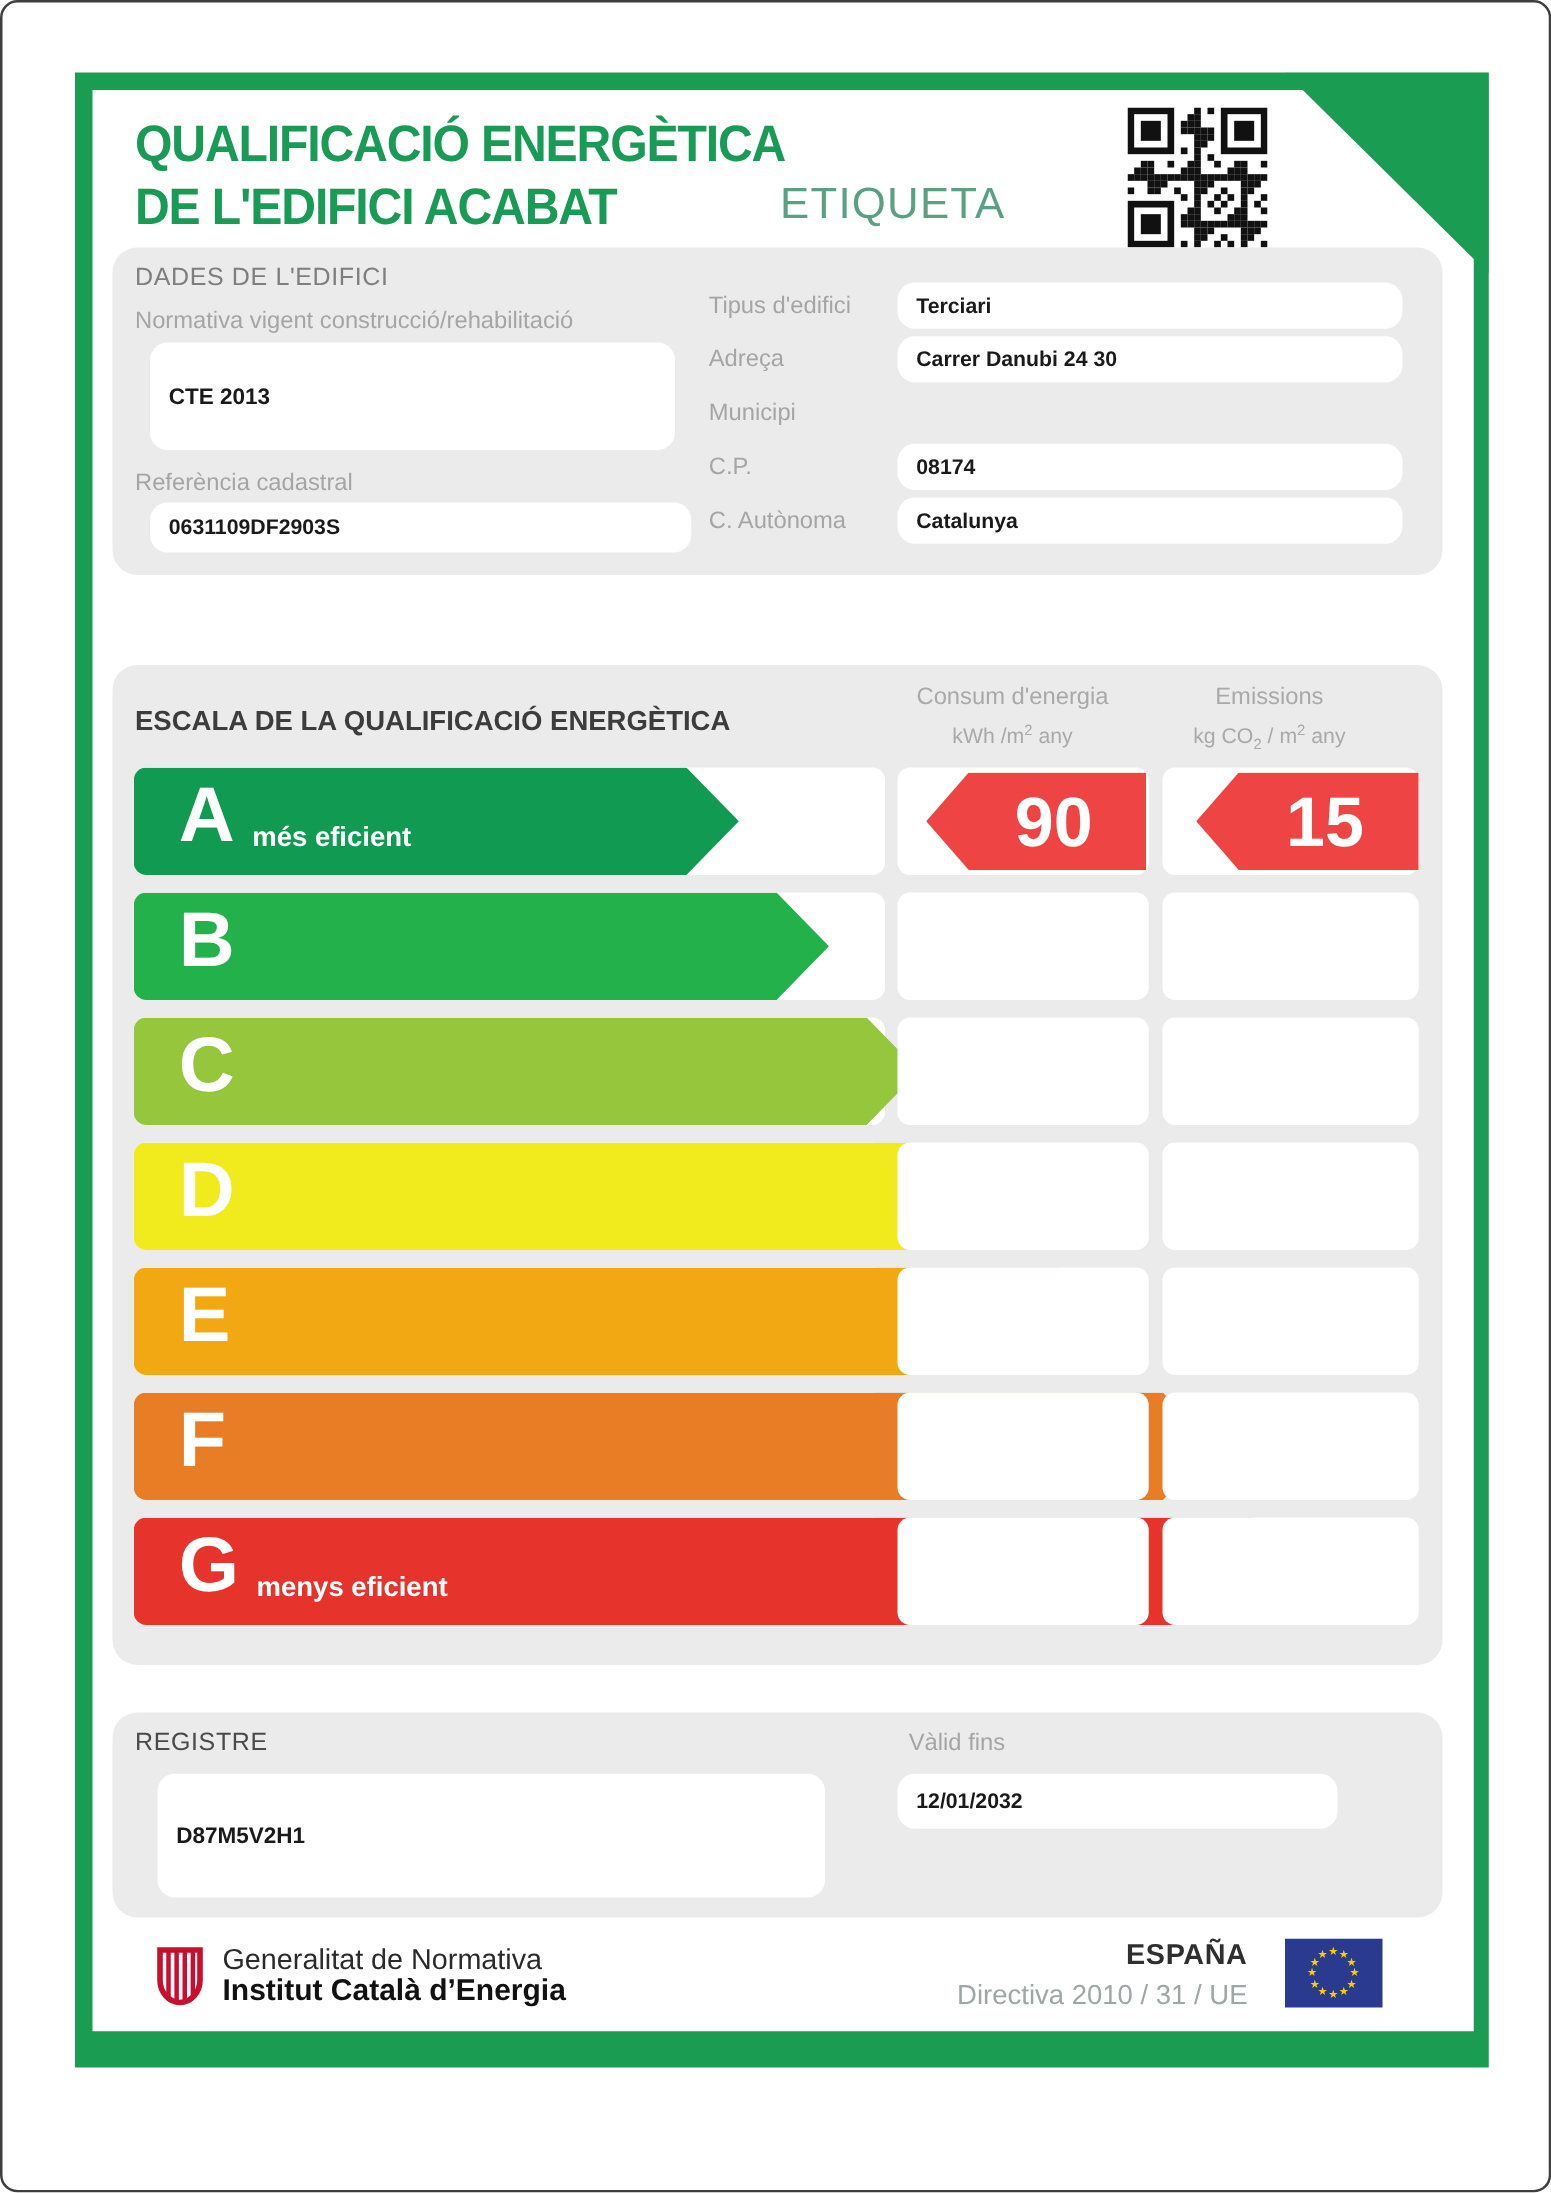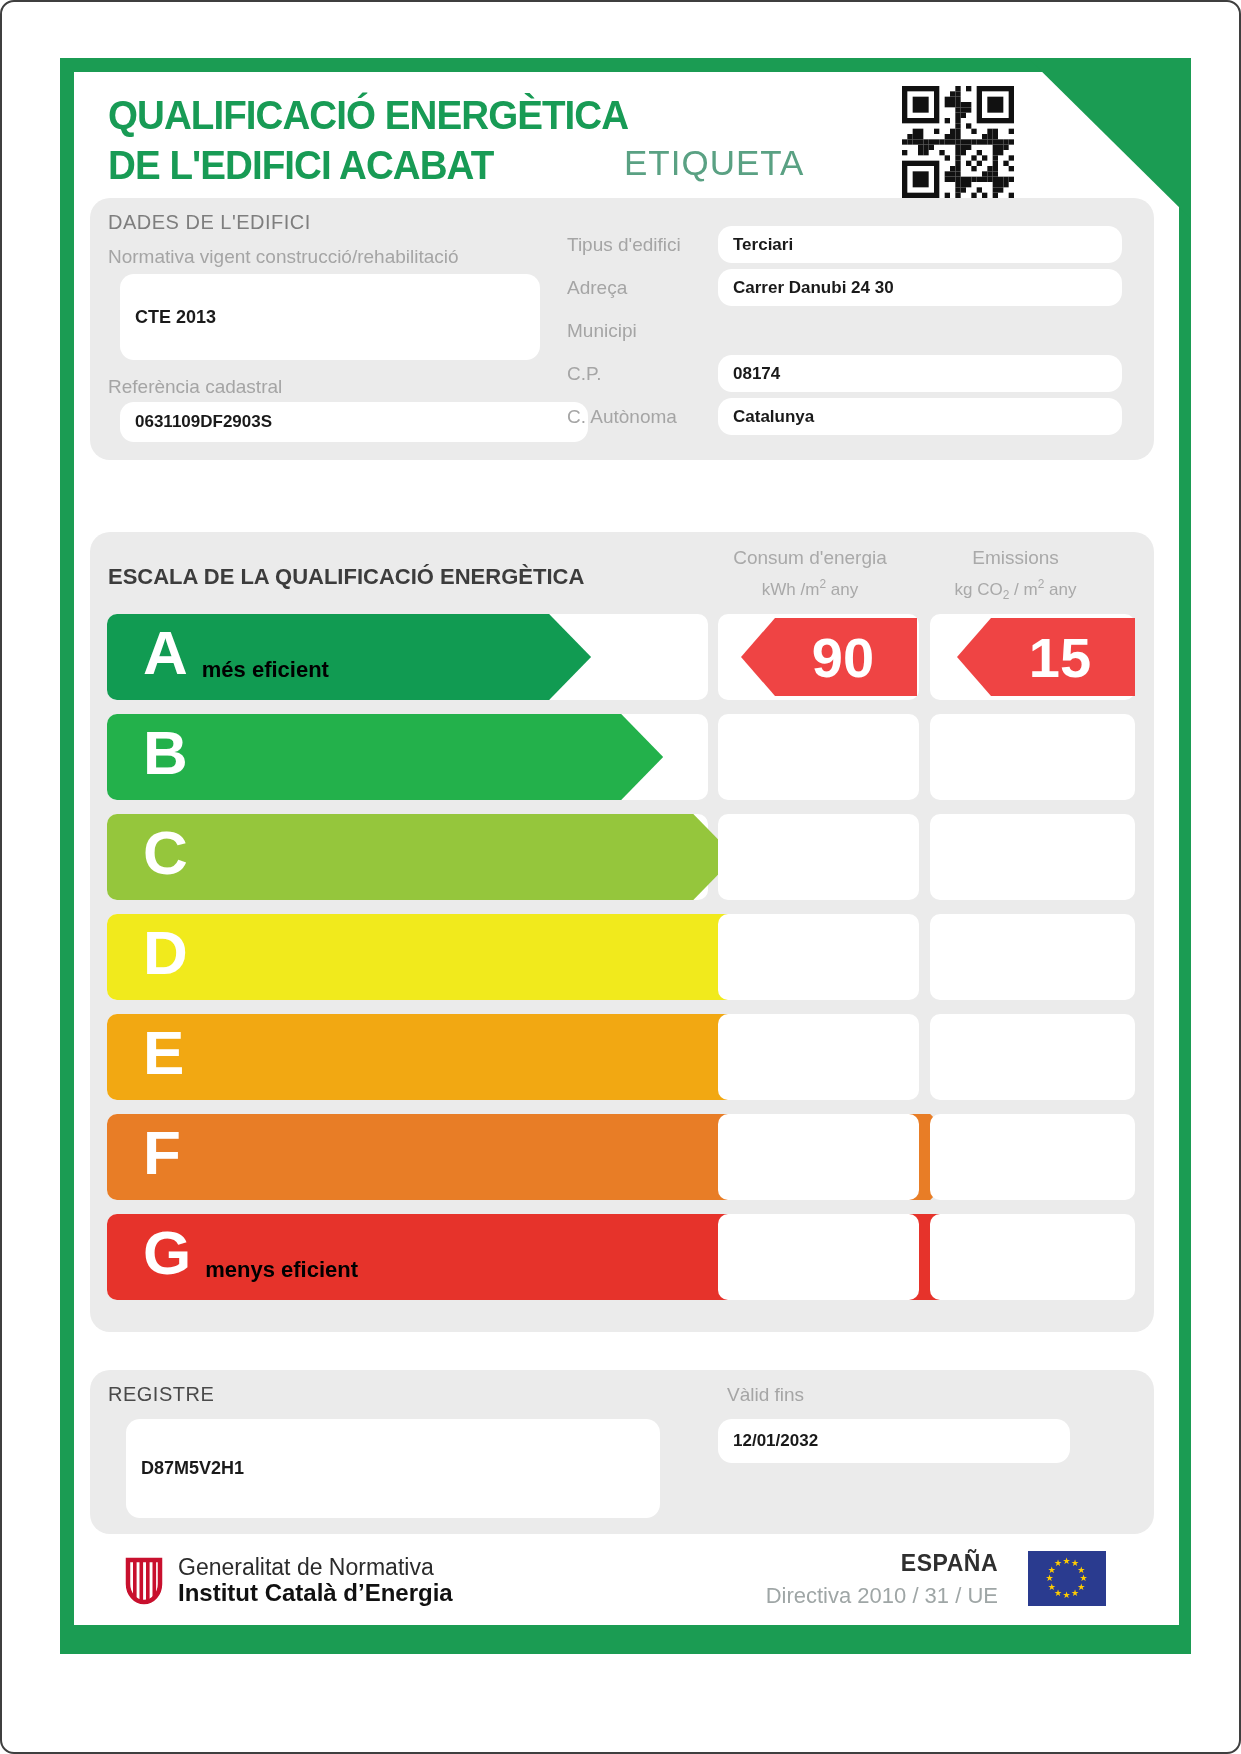--- a/index.html
+++ b/index.html
@@ -27,21 +27,21 @@
        box-sizing:border-box;padding-left:15px;font-size:17px;font-weight:bold;color:#1a1a1a;}
   
   #escala .sec-title{top:32px;font-size:22px;font-weight:bold;color:#3C3C3C;letter-spacing:0;}
   .col-head{position:absolute;top:12px;text-align:center;color:#A9A9A9;font-size:19px;line-height:27px;}
   .col-head .units{font-size:17px;}
   .srow{position:absolute;left:17px;width:1030px;height:86px;}
   .bar-strip{position:absolute;left:0;top:0;width:601px;height:86px;background:#fff;border-radius:10px;}
   .bar{position:absolute;left:0;top:0;height:86px;border-radius:10px;display:flex;align-items:center;
        clip-path:polygon(0 0,calc(100% - 42px) 0,100% 50%,calc(100% - 42px) 100%,0 100%);}
   .letter{font-size:62px;font-weight:bold;color:#fff;margin-left:36px;line-height:1;padding-bottom:8px;}
-  .caption{font-size:22px;font-weight:bold;color:#000000;margin-left:14px;margin-top:26px;white-space:nowrap;}
+  .caption{font-size:22px;font-weight:bold;color:#ffffff;margin-left:14px;margin-top:26px;white-space:nowrap;}
   .cell{position:absolute;top:0;height:86px;background:#fff;border-radius:10px;}
   .cell.c1{left:611px;width:201px;}
   .cell.c2{left:823px;width:205px;}
   .badge{position:absolute;top:4px;bottom:4px;background:#ef4444;color:#fff;font-size:56px;font-weight:bold;
          display:flex;align-items:center;justify-content:center;box-sizing:border-box;padding-left:28px;
          clip-path:polygon(0 50%,34px 0,100% 0,100% 100%,34px 100%);}
   .badge.b1{right:2px;width:176px;}
   .badge.b2{right:0;width:178px;}
   
   .gc-line1{position:absolute;left:176px;top:1552px;font-size:23px;color:#2b2b2b;}
@@ -208,21 +208,21 @@
       <rect x="0" y="14" width="7" height="7" fill="#111"></rect>
       <rect x="1" y="15" width="5" height="5" fill="#fff"></rect>
       <rect x="2" y="16" width="3" height="3" fill="#111"></rect>
     </svg>
 
   <div class="panel" id="dades">
     <div class="sec-title">DADES DE L'EDIFICI</div>
     <div class="lab" style="left:18px;top:48px;">Normativa vigent construcció/rehabilitació</div>
     <div class="box" style="left:30px;top:76px;width:420px;height:86px;font-size:18px;">CTE 2013</div>
     <div class="lab" style="left:18px;top:178px;">Referència cadastral</div>
-    <div class="box" style="left:30px;top:204px;width:468px;height:40px;">0631109DF2903S</div>
+    <div class="box" style="left:30px;top:204px;width:433px;height:40px;">0631109DF2903S</div>
 
     <div class="lab" style="left:477px;top:36px;">Tipus d'edifici</div>
     <div class="box" style="left:628px;top:28px;width:404px;height:37px;">Terciari</div>
     <div class="lab" style="left:477px;top:79px;">Adreça</div>
     <div class="box" style="left:628px;top:71px;width:404px;height:37px;">Carrer Danubi 24 30</div>
     <div class="lab" style="left:477px;top:122px;">Municipi</div>
     <div class="lab" style="left:477px;top:165px;">C.P.</div>
     <div class="box" style="left:628px;top:157px;width:404px;height:37px;">08174</div>
     <div class="lab" style="left:477px;top:208px;">C. Autònoma</div>
     <div class="box" style="left:628px;top:200px;width:404px;height:37px;">Catalunya</div>

